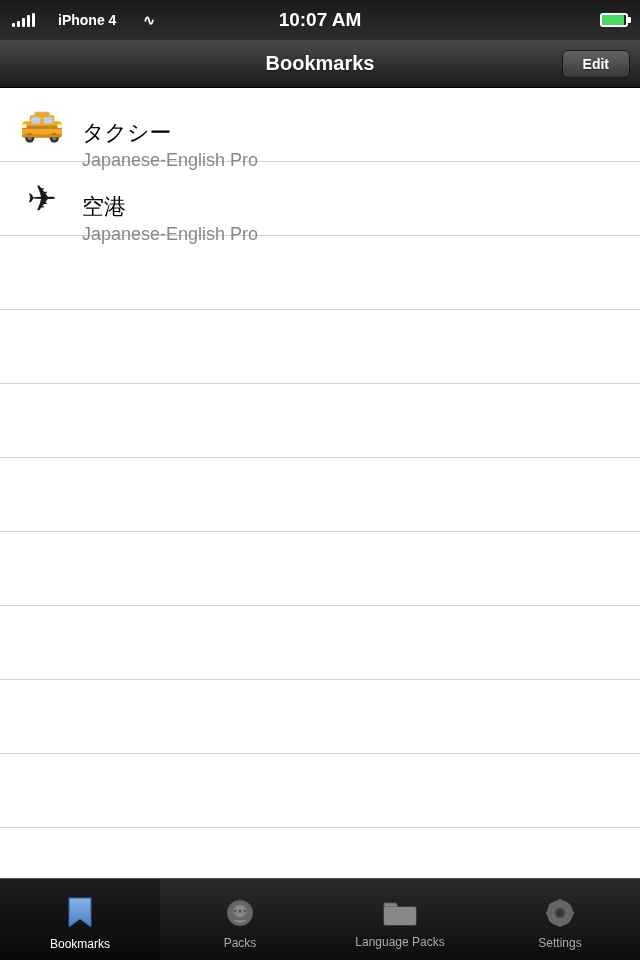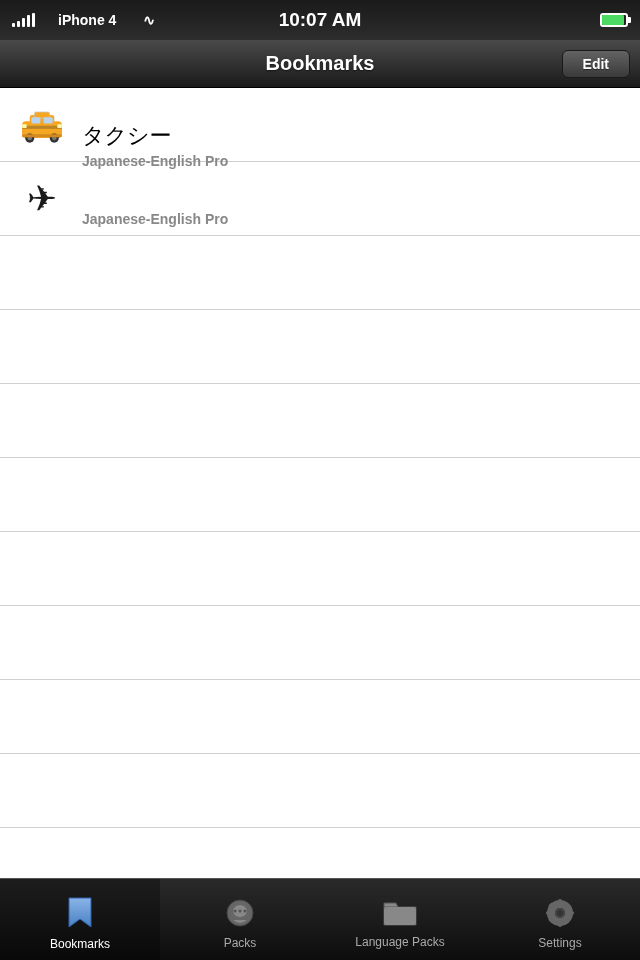--- a/index.html
+++ b/index.html
@@ -137,23 +137,22 @@
       flex-direction: column;
       gap: 2px;
       margin-top: 40px;
     }
     .item-title {
       font-size: 22px;
       font-weight: 400;
       color: #000;
     }
     .item-subtitle {
-      font-size: 14px;
+      font-size: 18px;
       color: #888;
-      font-weight: bold;
     }
 
     
     .empty-row {
       height: 74px;
       border-bottom: 1px solid #d0d0d0;
       background: #fff;
     }
 
     
@@ -260,20 +259,21 @@
       <span class="item-title">タクシー</span>
       <span class="item-subtitle">Japanese-English Pro</span>
     </div>
   </div>
 
   <div class="list-item">
     <div class="item-icon">
       <span style="font-size:36px; color:#1a1a1a;">✈</span>
     </div>
     <div class="item-text">
+      <span class="item-title">空港</span>
       <span class="item-subtitle">Japanese-English Pro</span>
     </div>
   </div>
 
   <div class="empty-row"></div>
   <div class="empty-row"></div>
   <div class="empty-row"></div>
   <div class="empty-row"></div>
   <div class="empty-row"></div>
   <div class="empty-row"></div>

